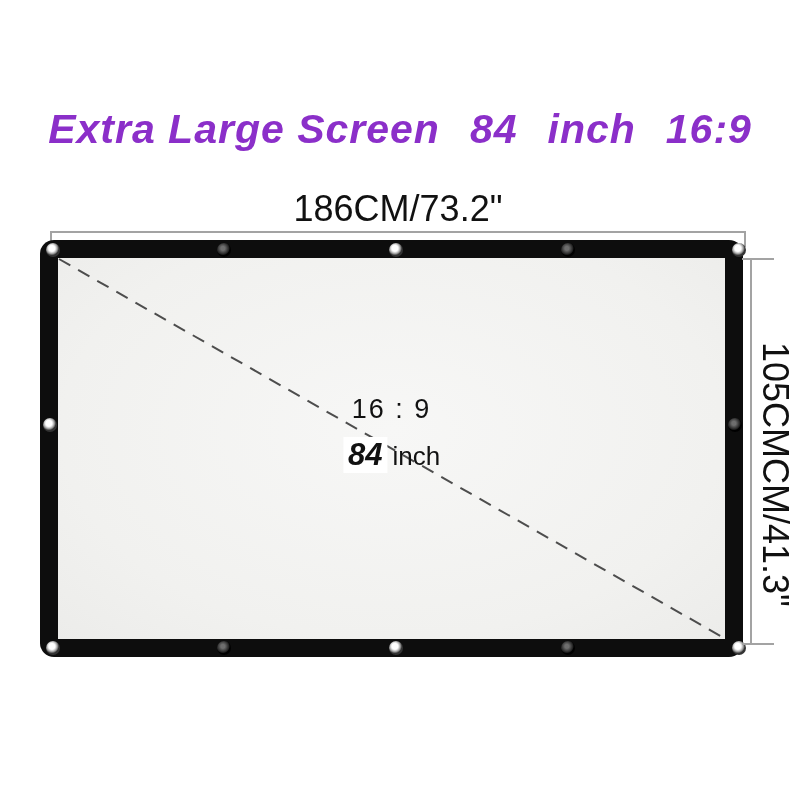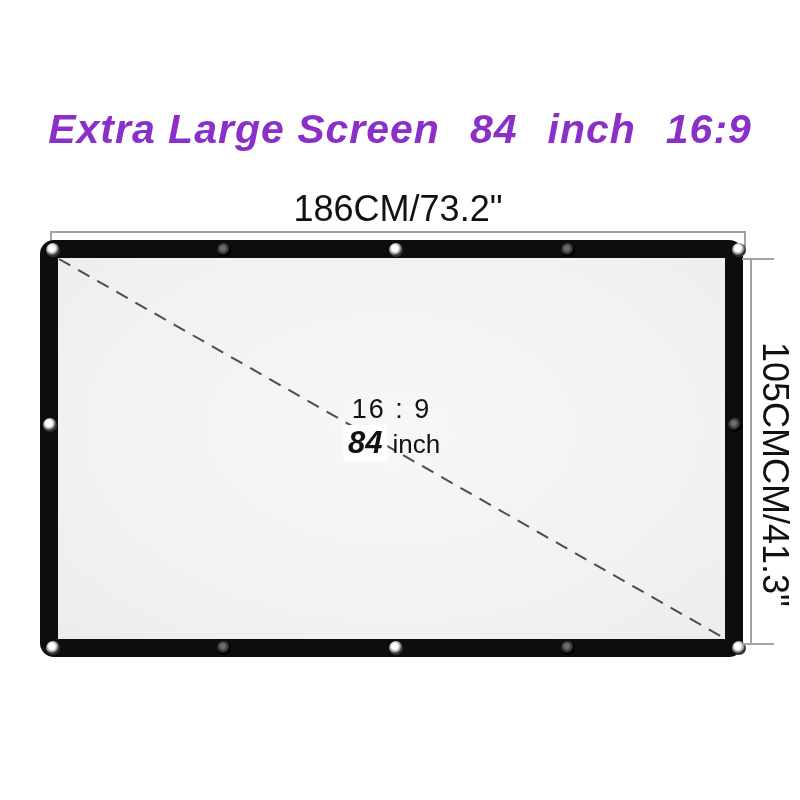--- a/index.html
+++ b/index.html
@@ -115,20 +115,21 @@
     transform:translateX(-50%);
     text-align:center;
     white-space:nowrap;
   }
   .center-aspect{
     font-size:27px;
     letter-spacing:2px;
     color:var(--text);
   }
   .center-size{
+    margin-top:12px;
     font-size:26px;
     color:var(--text);
   }
   .center-size .num{
     display:inline-block;
     font-size:31px;
     font-weight:bold;
     font-style:italic;
     background:#ffffff;
     padding:0 5px;

